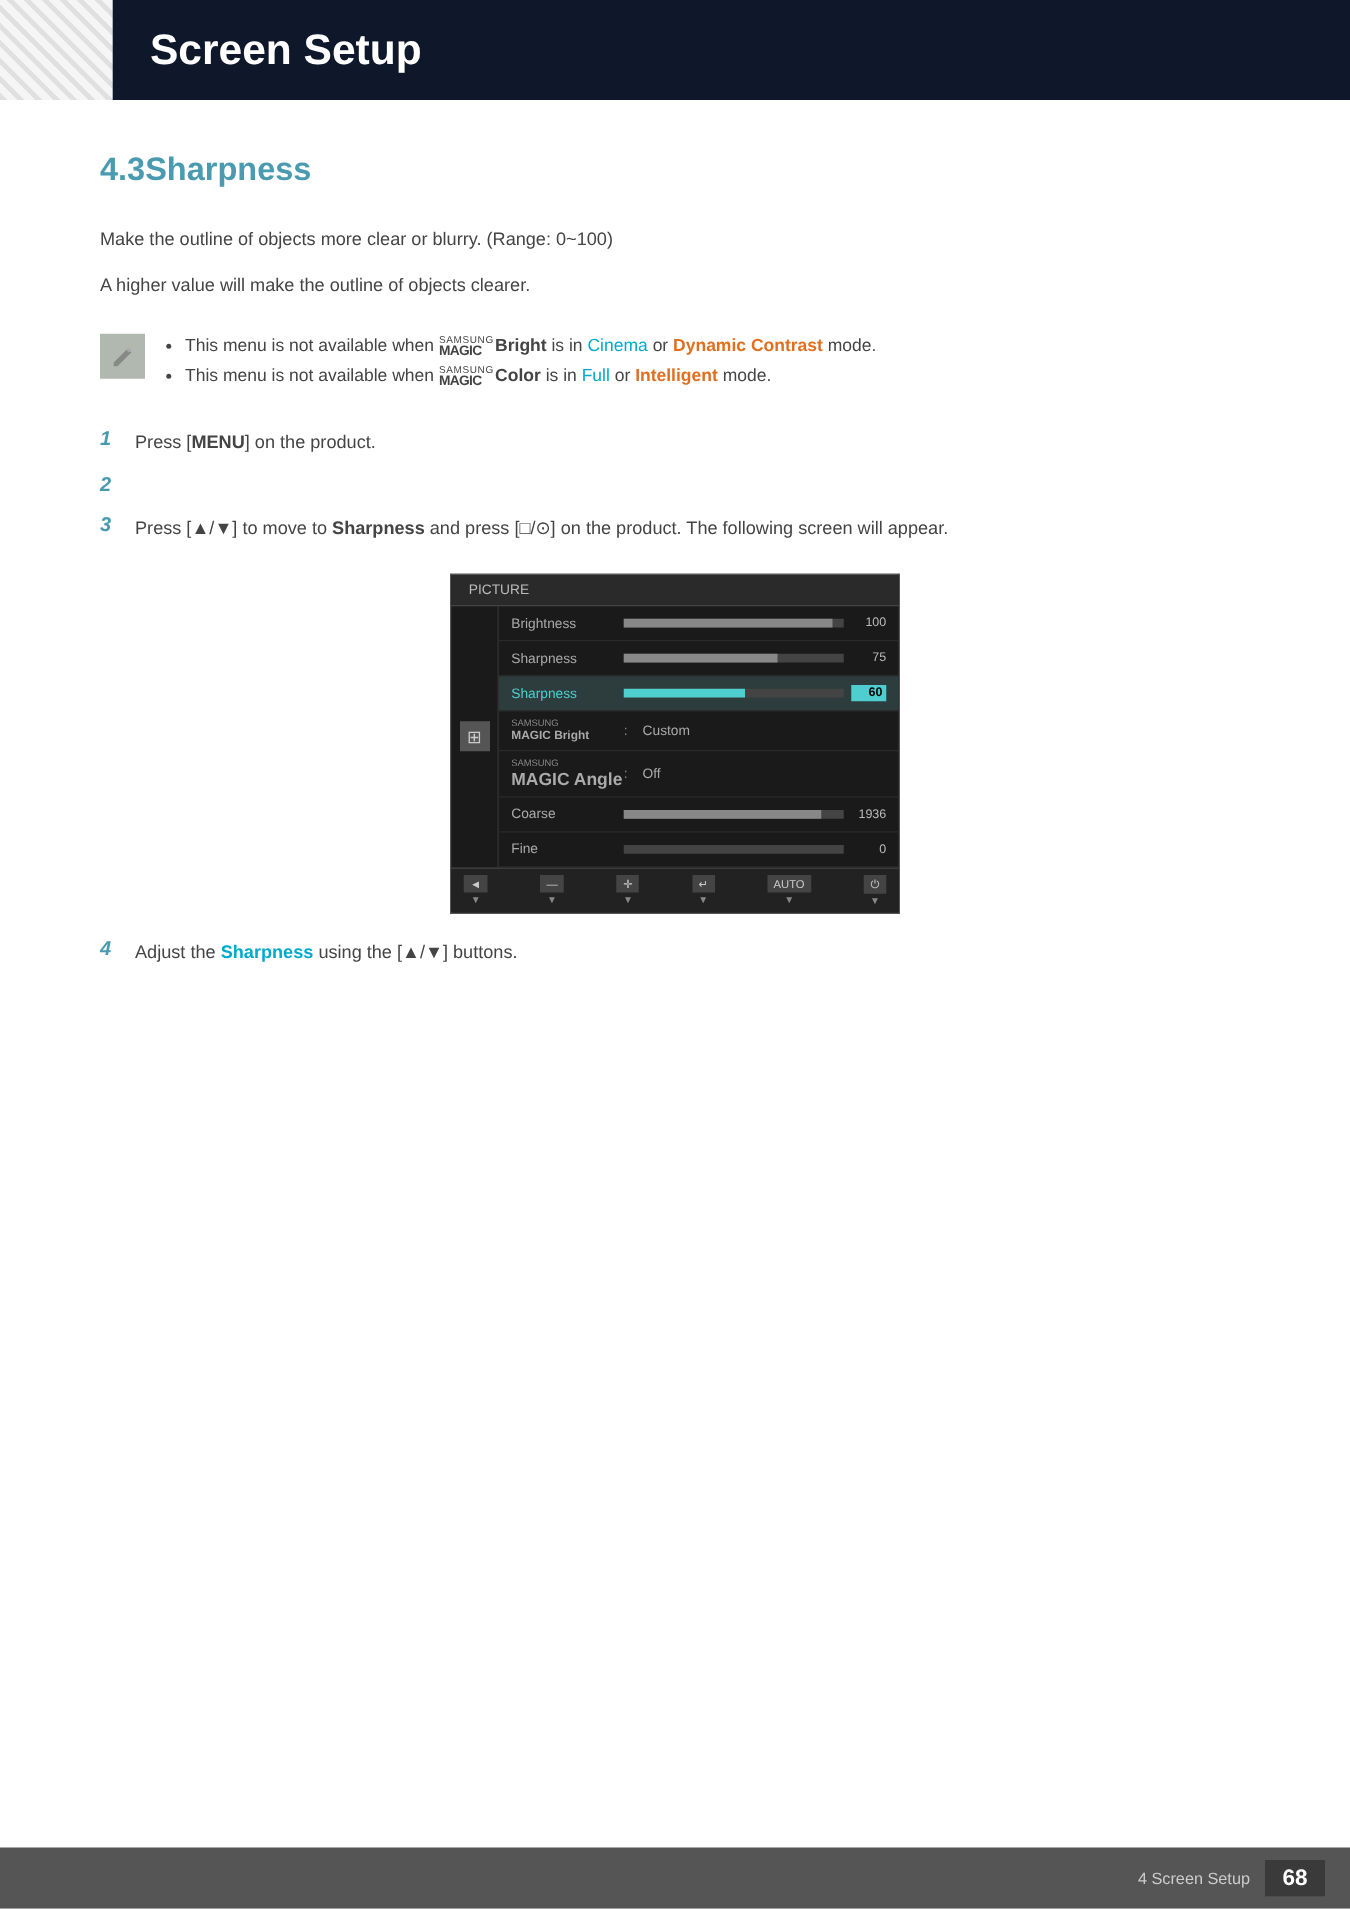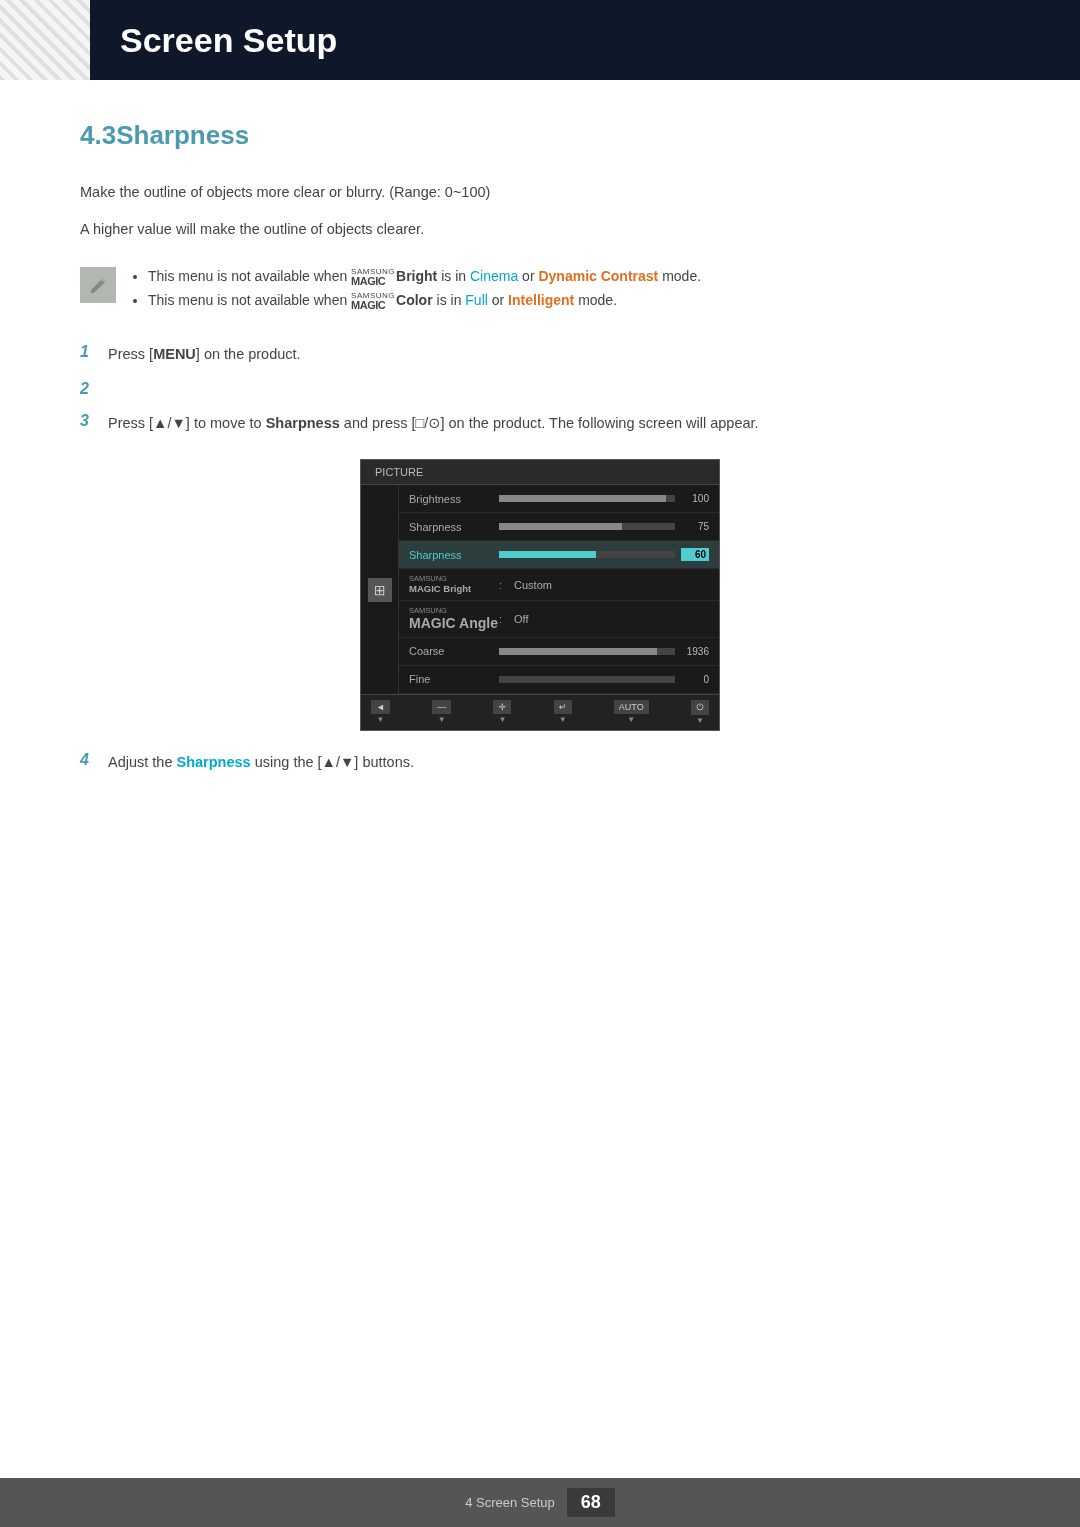--- a/index.html
+++ b/index.html
@@ -300,21 +300,21 @@
     }
 
     
     .page-footer {
       position: absolute;
       bottom: 0;
       left: 0;
       right: 0;
       background: #555;
       display: flex;
-      justify-content: center;
+      justify-content: flex-end;
       align-items: center;
       padding: 10px 20px;
       gap: 0;
     }
     .footer-text {
       color: #ccc;
       font-size: 13px;
       margin-right: 12px;
     }
     .footer-page {

